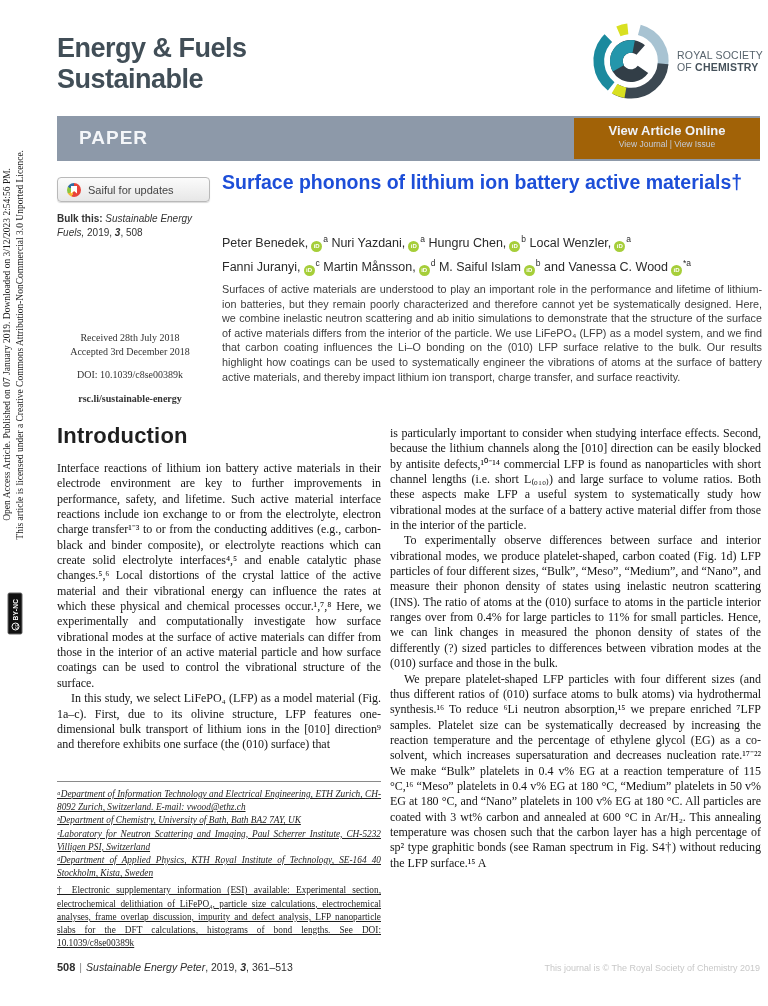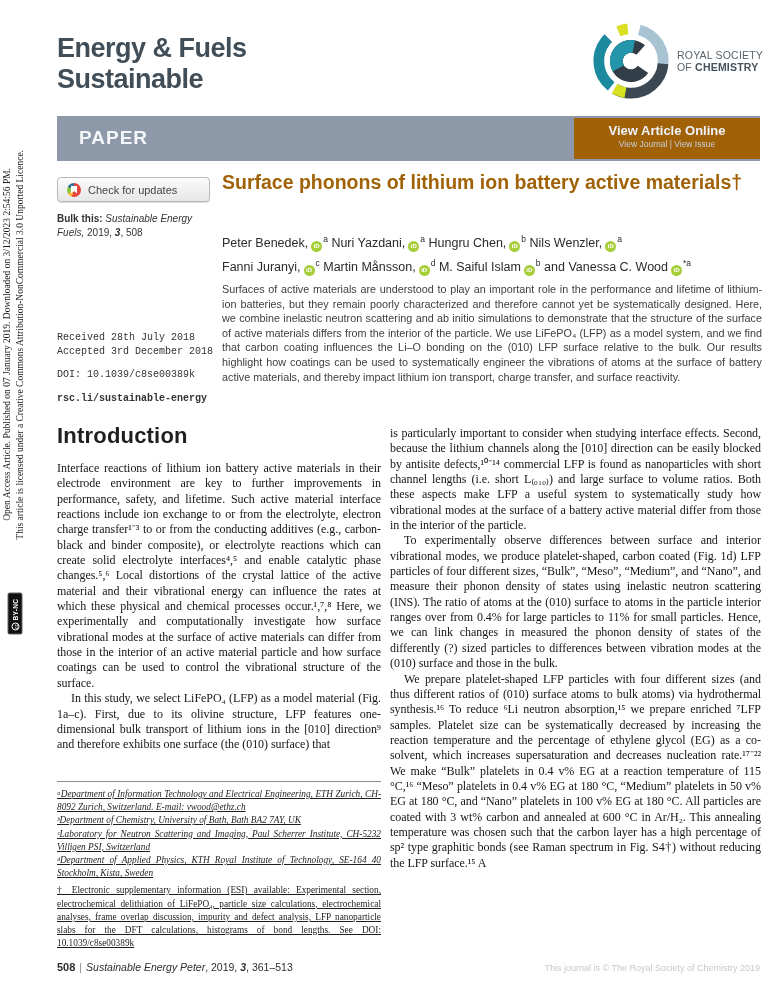--- a/index.html
+++ b/index.html
@@ -30,32 +30,32 @@
     background:conic-gradient(#e8433a 0 55%, #f9b233 55% 66%, #8cc63f 66% 82%, #2e6da4 82% 100%); position:relative; }
   .crossmark::after { content:""; position:absolute; left:4px; top:3px; width:6px; height:8px; background:#fff;
     clip-path:polygon(0 0,100% 0,100% 100%,50% 70%,0 100%); }
   .check-label { font-family:"Liberation Sans", sans-serif; font-size:11px; color:#444; }
   .cite-block { position:absolute; left:57px; top:212px; width:165px; font-family:"Liberation Sans", sans-serif;
     font-size:10px; line-height:14px; color:#333; }
   .cite-block .it { font-style:italic; }
   .cite-block .bd { font-weight:bold; }
 
   .article-title { position:absolute; left:222px; top:169px; width:546px; font-family:"Liberation Sans", sans-serif;
-    font-weight:bold; font-size:19.5px; line-height:27px; color:#a16207; }
+    font-weight:bold; font-size:19.5px; line-height:27px; color:#1d4ed8; }
   .authors { position:absolute; left:222px; top:229px; width:546px; font-family:"Liberation Sans", sans-serif;
     font-size:12.5px; line-height:20px; color:#2b2b2b; }
   .orcid { display:inline-block; width:11px; height:11px; border-radius:50%; background:#a6ce39; color:#fff;
     font-family:"Liberation Sans", sans-serif; font-size:6px; font-weight:bold; text-align:center; line-height:11px;
     vertical-align:-1px; margin:0 1px 0 3px; cursor:pointer; }
   .affil-sup { font-size:8.5px; vertical-align:super; }
 
   .abstract { position:absolute; left:222px; top:282px; width:540px; font-family:Liberation Sans, sans-serif;
     font-size:10.8px; line-height:14.6px; color:#3d3d3d; text-align:justify; }
-  .meta { position:absolute; left:57px; top:331px; width:162px; font-family:Liberation Mono, monospace;
-    font-size:10px; line-height:13.5px; color:#333; }
+  .meta { position:absolute; left:49px; top:331px; width:162px; font-family:Liberation Serif, serif;
+    font-size:10px; line-height:13.5px; color:#333;text-align:center; }
   .meta .gap { margin-top:10px; }
   .meta .bold { font-weight:bold; }
 
   
   .section-title { position:absolute; left:57px; top:423px; font-family:"Liberation Sans", sans-serif;
     font-weight:bold; font-size:22px; color:#1f1f1f; letter-spacing:0.2px; }
   .col { font-size:12px; line-height:15.35px; text-align:justify; color:#151515; letter-spacing:-0.05px; }
   .col-left { position:absolute; left:57px; top:461px; width:324px; }
   .col-right { position:absolute; left:390px; top:426px; width:371px; }
   .col p.indent { text-indent:14px; }
@@ -125,34 +125,34 @@
   <div class="banner">
     <div class="banner-label">PAPER</div>
     <div class="view-box">
       <div class="view-main">View Article Online</div>
       <div class="view-sub">View Journal | View Issue</div>
     </div>
   </div>
 
   <div class="check-btn">
     <span class="crossmark"></span>
-    <span class="check-label">Check for updates</span>
+    <span class="check-label">Saiful for updates</span>
   </div>
   <div class="cite-block">
     <span class="bd">Bulk this: </span><span class="it">Sustainable Energy Fuels,</span>
     <span>2019, </span><span class="bd it">3</span><span>, 508</span>
   </div>
 
   <h1 class="article-title">Surface phonons of lithium ion battery active materials†</h1>
 
   <div class="authors">
     <span>Peter Benedek,</span><span class="orcid">iD</span><span class="affil-sup">a</span>
     <span>Nuri Yazdani,</span><span class="orcid">iD</span><span class="affil-sup">a</span>
     <span>Hungru Chen,</span><span class="orcid">iD</span><span class="affil-sup">b</span>
-    <span>Nils Wenzler,</span><span class="orcid">iD</span><span class="affil-sup">a</span><br>
+    <span>Local Wenzler,</span><span class="orcid">iD</span><span class="affil-sup">a</span><br>
     <span>Fanni Juranyi,</span><span class="orcid">iD</span><span class="affil-sup">c</span>
     <span>Martin Månsson,</span><span class="orcid">iD</span><span class="affil-sup">d</span>
     <span>M. Saiful Islam</span><span class="orcid">iD</span><span class="affil-sup">b</span>
     <span>and Vanessa C. Wood</span><span class="orcid">iD</span><span class="affil-sup">*a</span>
   </div>
 
   <div class="abstract">Surfaces of active materials are understood to play an important role in the performance and lifetime of lithium-ion batteries, but they remain poorly characterized and therefore cannot yet be systematically designed. Here, we combine inelastic neutron scattering and ab initio simulations to demonstrate that the structure of the surface of active materials differs from the interior of the particle. We use LiFePO₄ (LFP) as a model system, and we find that carbon coating influences the Li–O bonding on the (010) LFP surface relative to the bulk. Our results highlight how coatings can be used to systematically engineer the vibrations of atoms at the surface of battery active materials, and thereby impact lithium ion transport, charge transfer, and surface reactivity.</div>
   <div class="meta">
     <div>Received 28th July 2018</div>
     <div>Accepted 3rd December 2018</div>

